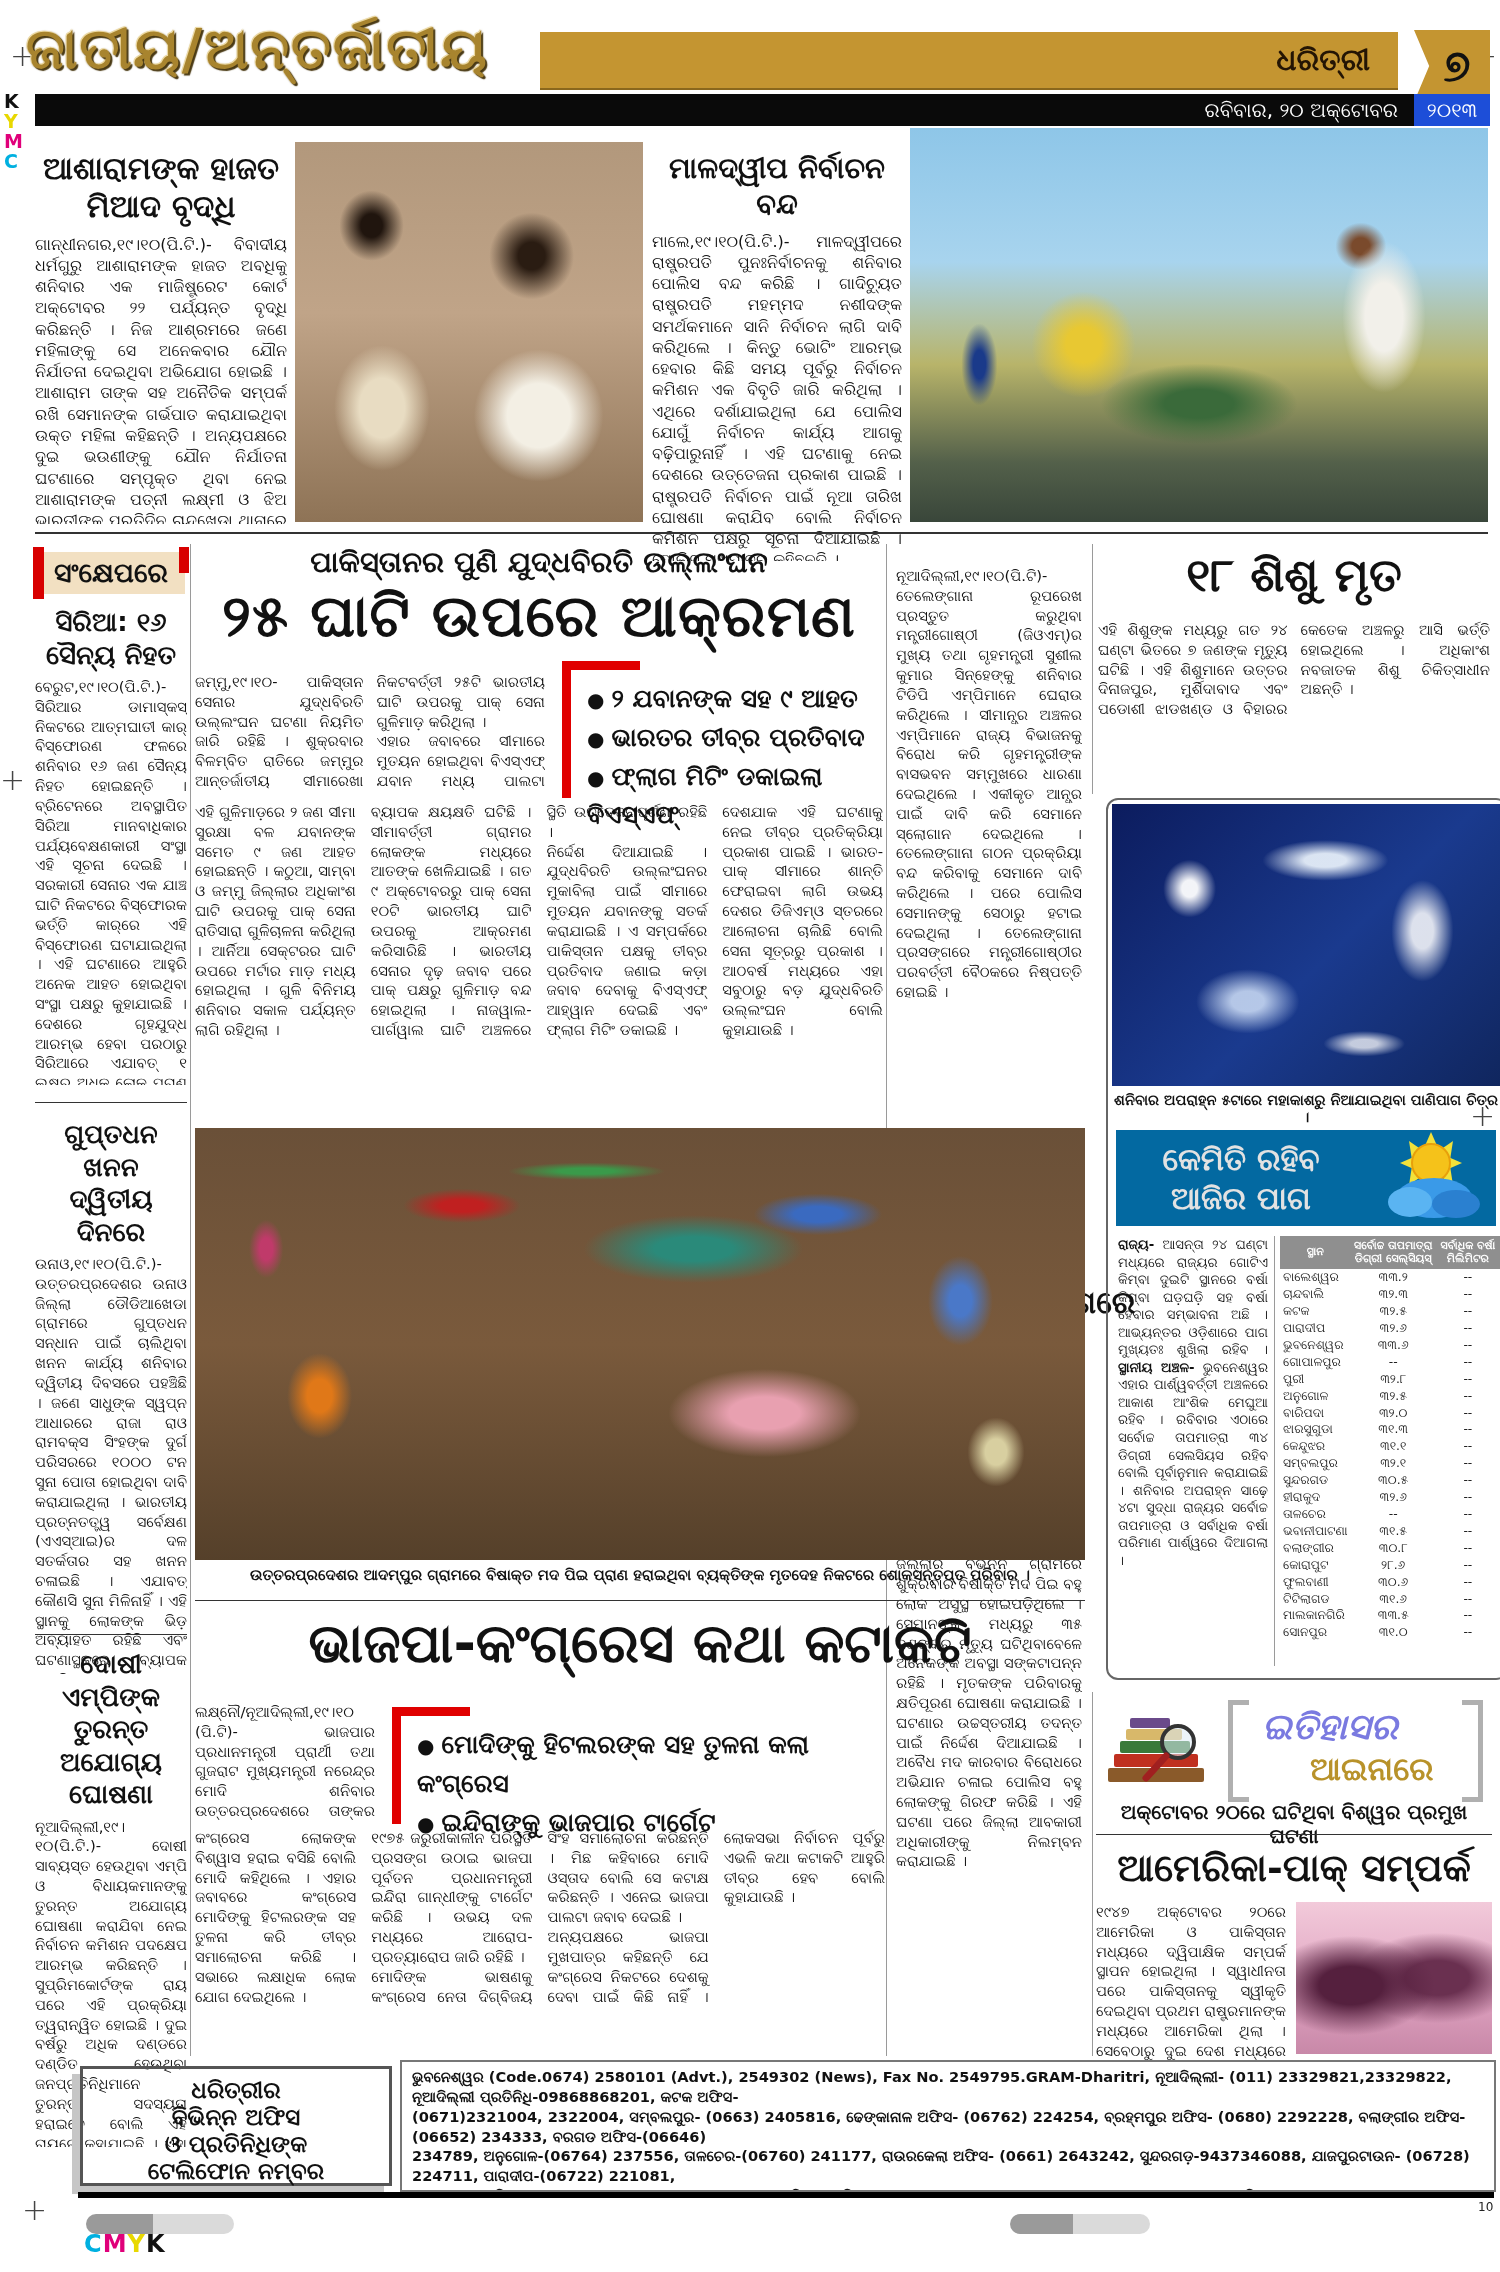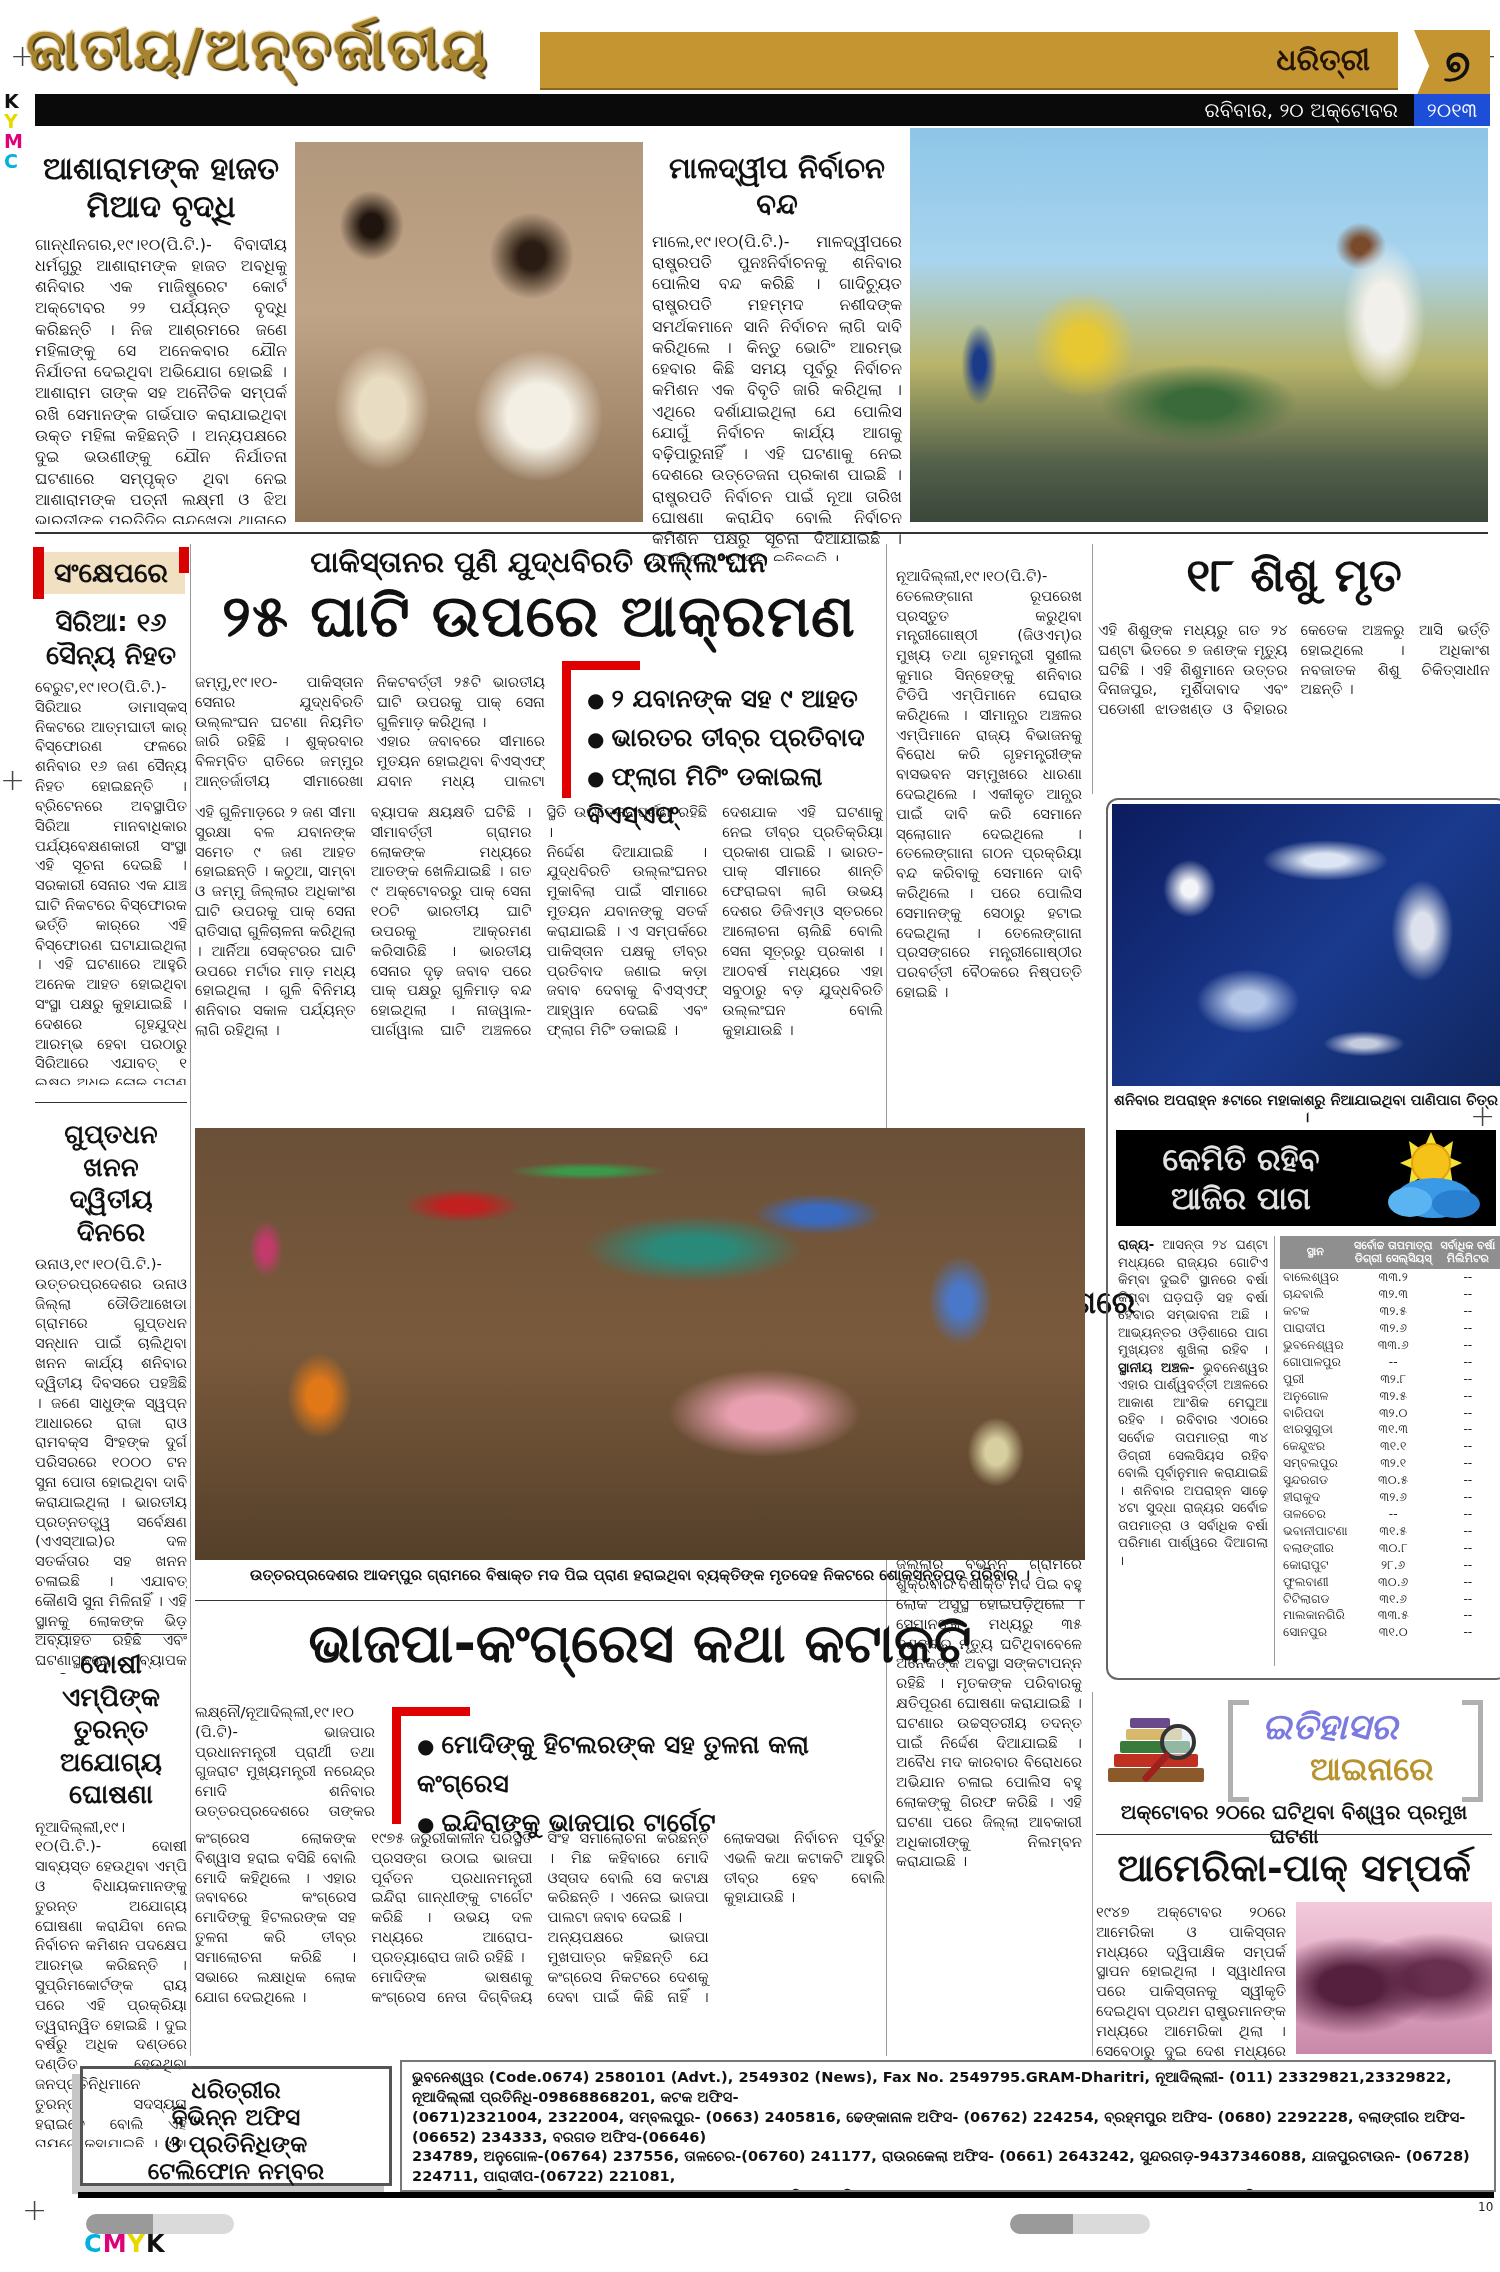--- a/index.html
+++ b/index.html
@@ -70,21 +70,21 @@
      radial-gradient(closest-side at 35% 70%,rgba(220,235,255,.8) 0 12%,transparent 38%),
      radial-gradient(closest-side at 65% 85%,rgba(255,255,255,.75) 0 10%,transparent 30%),
      linear-gradient(135deg,#0c1c5e 0%,#1a3a8e 55%,#10265e 100%);}
   .photo-hist{background:
      radial-gradient(ellipse at 28% 55%,#55203e 0 16%,transparent 42%),
      radial-gradient(ellipse at 72% 50%,#6a3050 0 16%,transparent 42%),
      linear-gradient(#f2cada 0%,#dfa2c0 60%,#c888a8 100%);}
   .caption{font-size:15px;font-weight:bold;}
   
   .wbox{border:2px solid #666;border-radius:12px;margin-left:12px;}
-  .wblack{background:#000000;color:#e2e2e2;}
+  .wblack{background:#0369a1;color:#e2e2e2;}
   .wtitle{font-size:31px;font-weight:bold;line-height:1.25;}
   .wtext{font-size:13.3px;line-height:1.32;}
   .wtable{border-collapse:collapse;width:100%;}
   .wtable th{background:#8f8f8f;color:#fff;font-size:11px;line-height:1.15;font-weight:bold;padding:4px 2px;}
   .wtable td{font-size:12.3px;line-height:16.9px;padding:0 3px;color:#222;}
   
   .hist-t1{font-size:36px;font-weight:bold;font-style:italic;color:#7a7ae0;}
   .hist-t2{font-size:32px;font-weight:bold;color:#b8922a;}
   .bracket{border:5px solid #b0b0b0;width:16px;height:92px;}
   .bl{border-right:none;} .br{border-left:none;}

